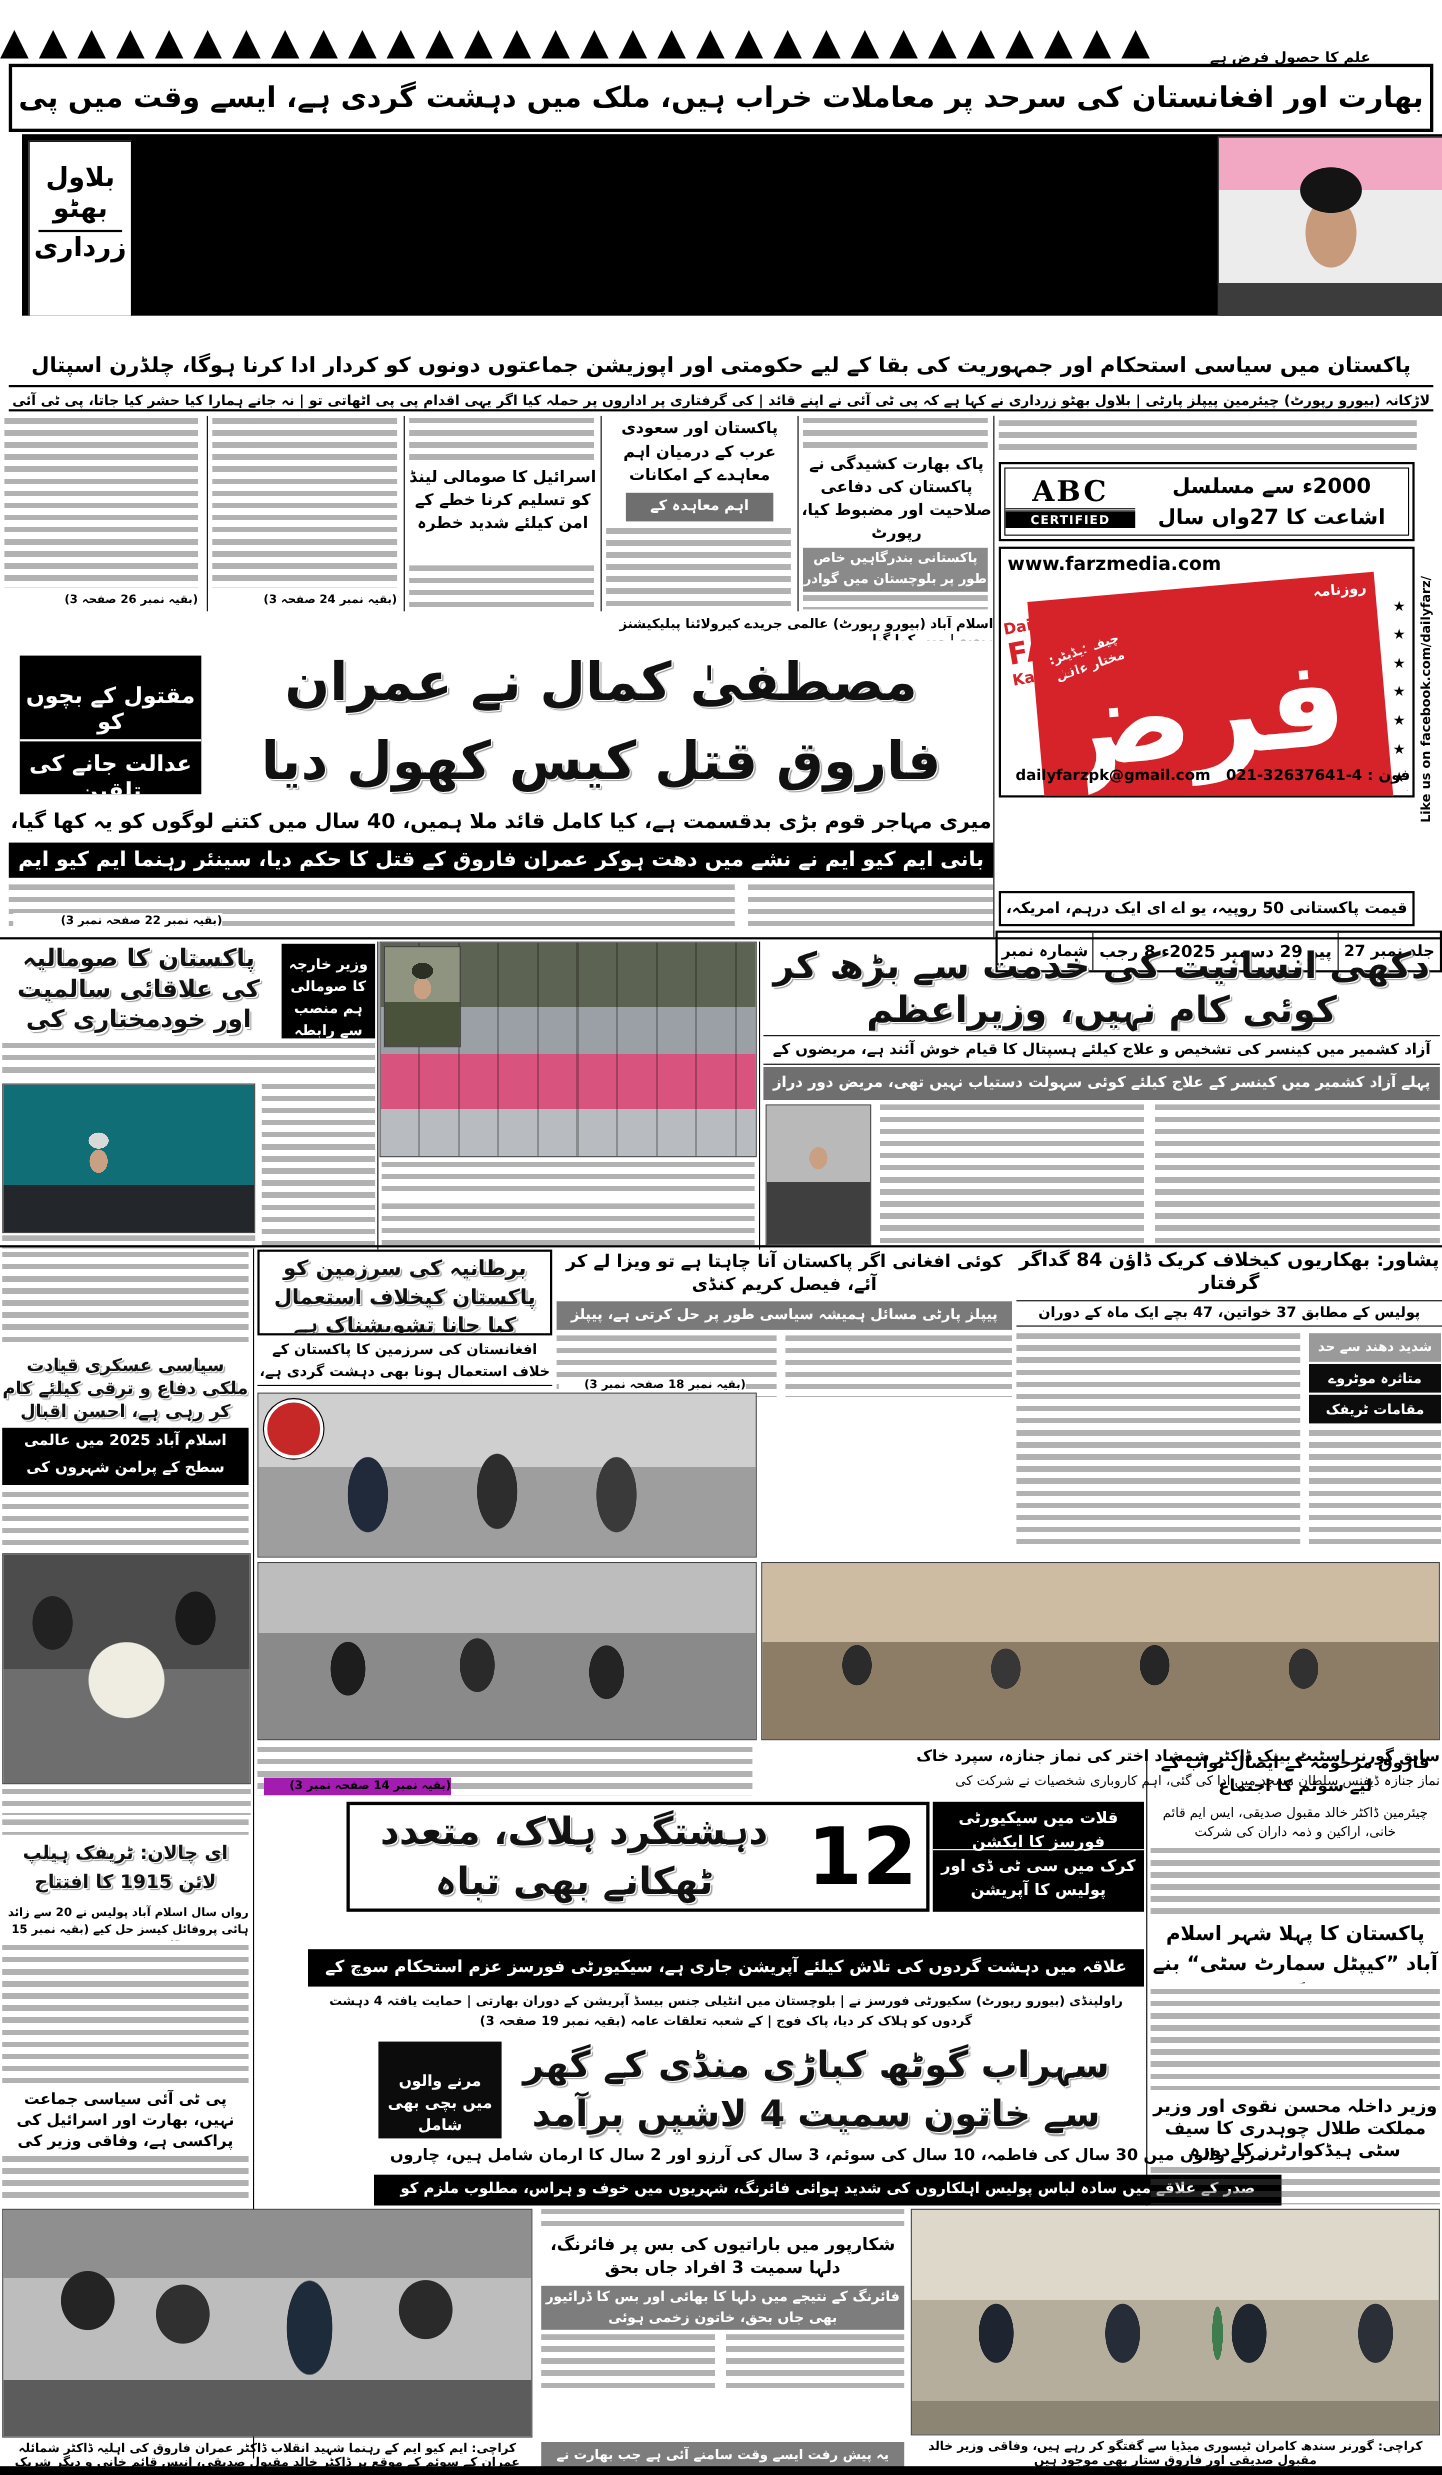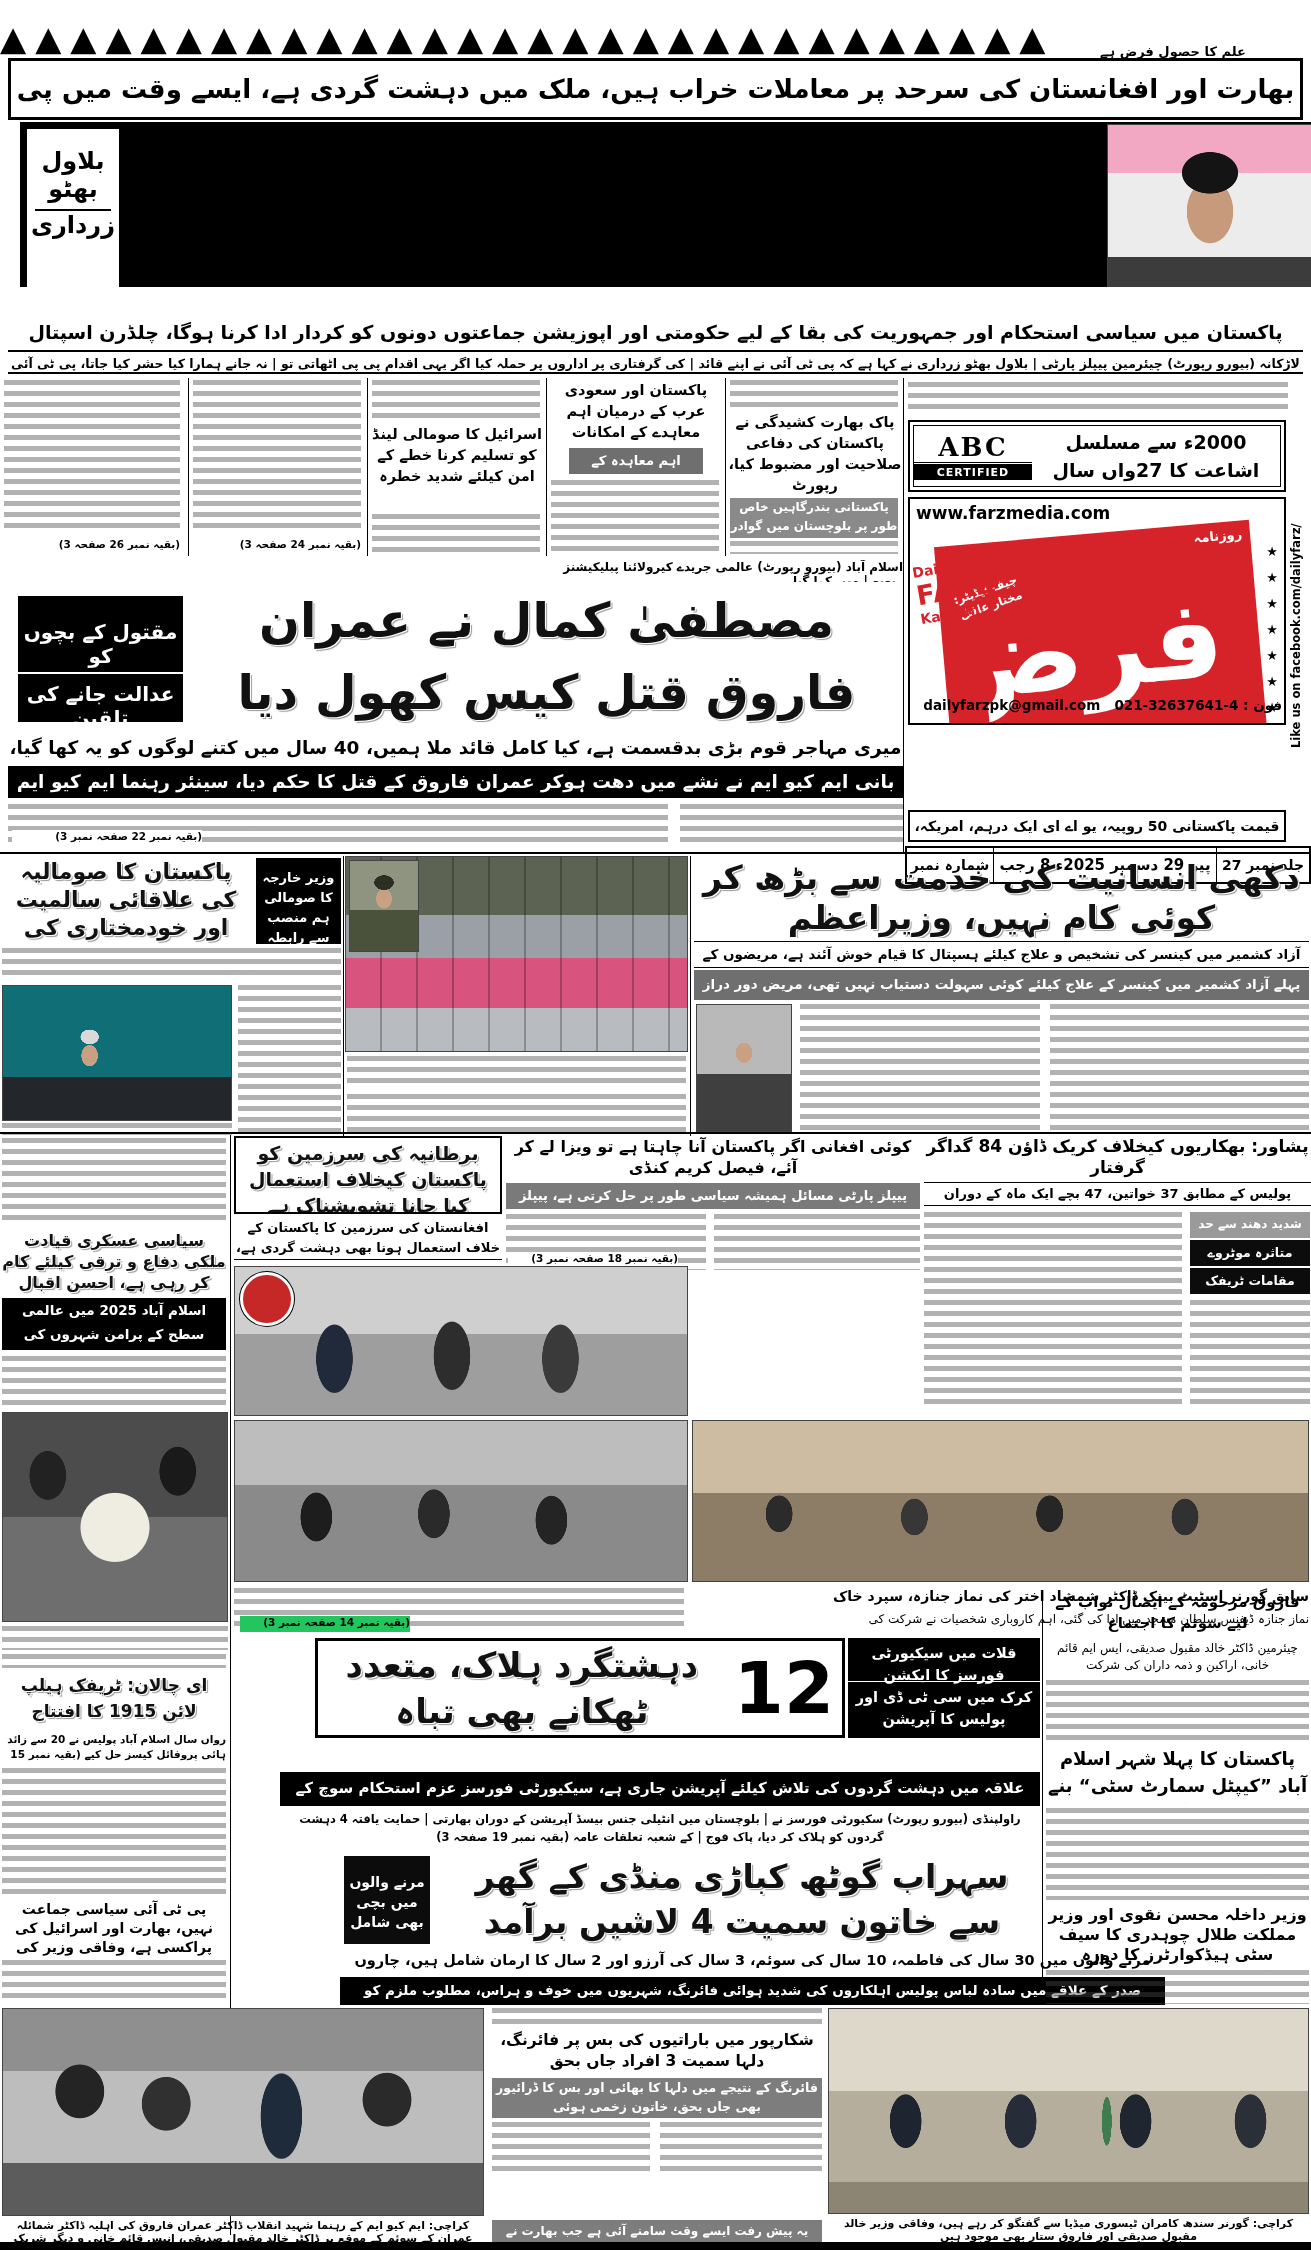--- a/index.html
+++ b/index.html
@@ -236,21 +236,21 @@
   <div class="tx abs" style="left:2px;top:1626px;width:226px;height:24px;"></div>
 
   <div class="ph ph-cplc" style="left:234px;top:1266px;width:454px;height:150px;"></div>
   <div class="abs" style="left:240px;top:1272px;width:54px;height:54px;border-radius:50%;background:#c62828;border:3px solid #fff;box-shadow:0 0 0 1px #000;"></div>
   <div class="ph ph-janaza" style="left:234px;top:1420px;width:454px;height:162px;"></div>
   <div class="ph ph-dua" style="left:692px;top:1420px;width:617px;height:162px;"></div>
 
   <div class="abs rtl b" style="left:692px;top:1588px;width:617px;height:22px;font-size:14px;">سابق گورنر اسٹیٹ بینک ڈاکٹر شمشاد اختر کی نماز جنازہ، سپرد خاک</div>
   <div class="abs rtl" style="left:692px;top:1612px;width:617px;height:20px;font-size:12px;">نماز جنازہ ڈیفنس سلطان مسجد میں ادا کی گئی، اہم کاروباری شخصیات نے شرکت کی</div>
   <div class="tx abs" style="left:234px;top:1588px;width:450px;height:44px;"></div>
-  <div class="abs rtl note" style="left:240px;top:1616px;width:170px;height:16px;background:#22c55e;">(بقیہ نمبر 14 صفحہ نمبر 3)</div>
+  <div class="abs rtl note" style="left:240px;top:1616px;width:170px;height:16px;background:#a21caf;">(بقیہ نمبر 14 صفحہ نمبر 3)</div>
 
   <div class="abs box3" style="left:315px;top:1638px;width:530px;height:100px;display:flex;direction:rtl;align-items:center;">
     <div class="b" style="font-size:72px;line-height:94px;padding:0 8px;">12</div>
     <div class="rtl c eng b" style="flex:1;font-size:34px;line-height:46px;">دہشتگرد ہلاک، متعدد ٹھکانے بھی تباہ</div>
   </div>
   <div class="abs band" style="left:848px;top:1638px;width:192px;height:100px;">
     <div class="rtl c b" style="font-size:14.5px;line-height:22px;padding:4px 4px 0;border-bottom:1px solid #fff;height:44px;box-sizing:border-box;">قلات میں سیکیورٹی فورسز کا ایکشن</div>
     <div class="rtl c b" style="font-size:14.5px;line-height:22px;padding:4px;">کرک میں سی ٹی ڈی اور پولیس کا آپریشن</div>
   </div>
 
@@ -262,21 +262,21 @@
   <div class="tx abs" style="left:2px;top:1654px;width:224px;height:14px;"></div>
   <div class="abs rtl c eng b" style="left:2px;top:1672px;width:224px;height:56px;font-size:17px;line-height:26px;">ای چالان: ٹریفک ہیلپ لائن 1915 کا افتتاح</div>
   <div class="abs rtl note" style="left:2px;top:1732px;width:224px;height:32px;line-height:15px;">رواں سال اسلام آباد پولیس نے 20 سے زائد ہائی پروفائل کیسز حل کیے (بقیہ نمبر 15 صفحہ نمبر 3)</div>
   <div class="tx abs" style="left:2px;top:1768px;width:224px;height:126px;"></div>
   <div class="abs rtl c b" style="left:2px;top:1900px;width:224px;height:56px;font-size:14px;line-height:19px;">پی ٹی آئی سیاسی جماعت نہیں، بھارت اور اسرائیل کی پراکسی ہے، وفاقی وزیر کی گفتگو</div>
   <div class="tx abs" style="left:2px;top:1960px;width:224px;height:42px;"></div>
 
   <div class="abs band rtl c b" style="left:280px;top:1772px;width:760px;height:34px;font-size:15px;line-height:33px;">علاقہ میں دہشت گردوں کی تلاش کیلئے آپریشن جاری ہے، سیکیورٹی فورسز عزم استحکام سوچ کے تحت آپریشن جاری رکھے ہوئے ہیں، آئی ایس پی آر</div>
   <div class="abs rtl c b" style="left:280px;top:1810px;width:760px;height:38px;font-size:11.5px;line-height:18px;">راولپنڈی (بیورو رپورٹ) سکیورٹی فورسز نے | بلوچستان میں انٹیلی جنس بیسڈ آپریشن کے دوران بھارتی | حمایت یافتہ 4 دہشت گردوں کو ہلاک کر دیا، پاک فوج | کے شعبہ تعلقات عامہ (بقیہ نمبر 19 صفحہ 3)</div>
 
-  <div class="abs chip rtl c b" style="left:344px;top:1856px;width:86px;height:88px;font-size:14px;line-height:20px;padding-top:16px;">
+  <div class="abs chip rtl c b" style="left:344px;top:1856px;width:112px;height:88px;font-size:14px;line-height:20px;padding-top:26px;">
     <div>مرنے والوں</div>
     <div>میں بچی بھی شامل</div>
   </div>
   <div class="abs rtl c eng b" style="left:444px;top:1854px;width:596px;height:92px;font-size:33px;line-height:45px;">سہراب گوٹھ کباڑی منڈی کے گھر سے خاتون سمیت 4 لاشیں برآمد</div>
   <div class="abs rtl c b" style="left:340px;top:1948px;width:825px;height:26px;font-size:14.5px;line-height:25px;">مرنے والوں میں 30 سال کی فاطمہ، 10 سال کی سوئم، 3 سال کی آرزو اور 2 سال کا ارمان شامل ہیں، چاروں لاشیں پھندا لگی ہیں، پولیس</div>
   <div class="abs band rtl c b" style="left:340px;top:1977px;width:825px;height:28px;font-size:13.5px;line-height:27px;">صدر کے علاقے میں سادہ لباس پولیس اہلکاروں کی شدید ہوائی فائرنگ، شہریوں میں خوف و ہراس، مطلوب ملزم کو حراست میں لے لیا گیا</div>
 
   <div class="abs rtl c b" style="left:1046px;top:1745px;width:263px;height:58px;font-size:18px;line-height:27px;">پاکستان کا پہلا شہر اسلام آباد ”کیپٹل سمارٹ سٹی“ بنے گا</div>
   <div class="tx abs" style="left:1046px;top:1808px;width:263px;height:92px;"></div>
   <div class="abs rtl c b" style="left:1046px;top:1905px;width:263px;height:62px;font-size:16px;line-height:20px;">وزیر داخلہ محسن نقوی اور وزیر مملکت طلال چوہدری کا سیف سٹی ہیڈکوارٹرز کا دورہ</div>

